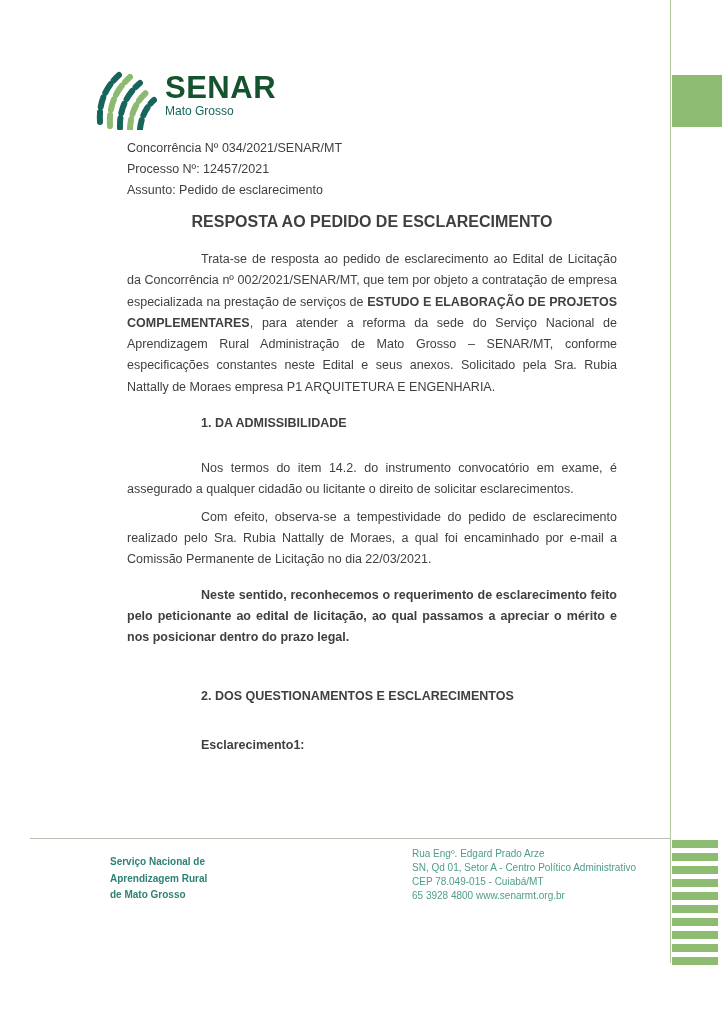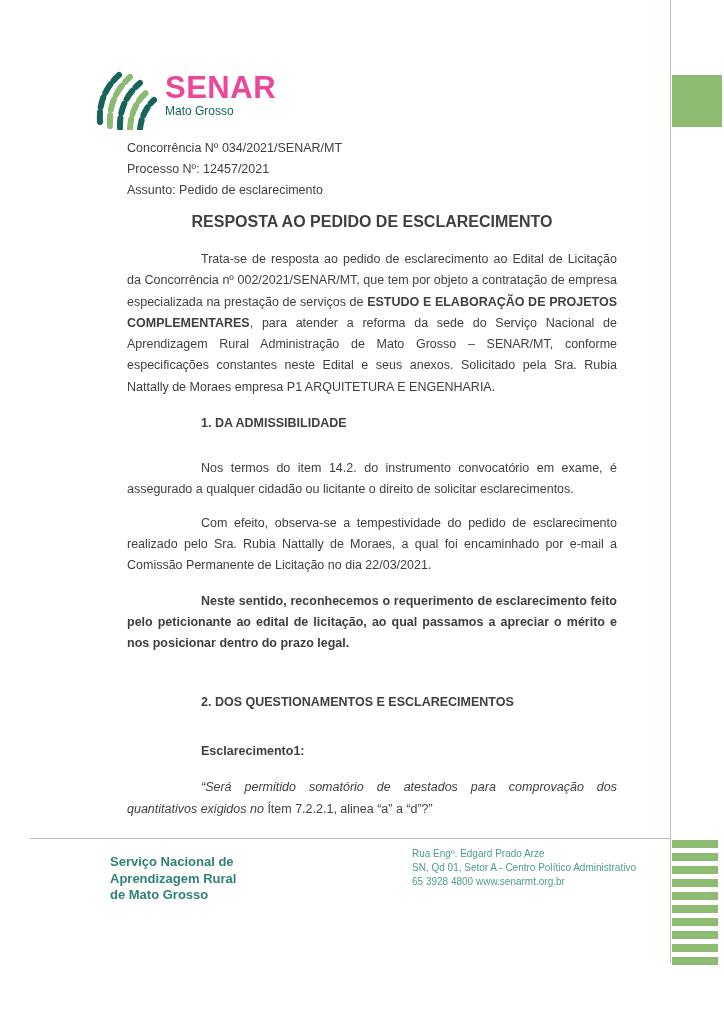--- a/index.html
+++ b/index.html
@@ -13,38 +13,38 @@
   }
   
   .vline{position:absolute;left:670px;top:0;width:1px;height:963px;background:#b3cba2;}
   .green-square{position:absolute;left:672px;top:75px;width:50px;height:52px;background:#8dbb72;}
   .stripes{position:absolute;left:672px;top:840px;width:46px;display:flex;flex-direction:column;gap:5px;}
   .stripes .stripe{height:8px;background:#8dbb72;}
   
   .logo{position:absolute;left:95px;top:70px;display:flex;align-items:flex-start;}
   .logo-mark{width:62px;height:60px;}
   .logo-text{margin-left:8px;padding-top:2px;line-height:1;}
-  .brand{font-size:31px;font-weight:bold;color:#ec4899;letter-spacing:0.5px;}
+  .brand{font-size:31px;font-weight:bold;color:#14532d;letter-spacing:0.5px;}
   .region{font-size:12px;color:#17655a;margin-top:2px;}
   
   .content{position:absolute;left:127px;top:138px;width:490px;font-size:12.5px;line-height:21px;}
   .meta p{margin:0;}
   .doc-title{margin:10px 0 0 0;text-align:center;font-weight:bold;font-size:16px;}
   .para{margin:17px 0 0 0;text-align:justify;text-indent:74px;line-height:21.3px;}
   .para.nogap{margin-top:14px;font-weight:bold;}
   .heading{margin:15px 0 0 0;padding-left:74px;font-weight:bold;}
   .heading.h2{margin-top:38px;}
   .esclarecimento{margin:28px 0 0 0;padding-left:74px;font-weight:bold;}
   .quote{margin:15px 0 0 0;text-align:justify;text-indent:74px;line-height:21.3px;}
   .quote .it{font-style:italic;}
   .resposta{margin:14px 0 0 0;padding-left:74px;font-weight:bold;}
   b{font-weight:bold;}
   
   .footer-divider{position:absolute;left:30px;top:838px;width:640px;height:1px;background:#b9beb3;}
-  .footer-org{position:absolute;left:110px;top:854px;font-size:13px;line-height:16.5px;font-weight:bold;color:#2f8273;}
+  .footer-org{position:absolute;left:110px;top:854px;font-size:10px;line-height:16.5px;font-weight:bold;color:#2f8273;}
   .footer-org p{margin:0;}
   .footer-address{position:absolute;left:412px;top:847px;font-size:10px;line-height:14px;color:#4f9c8c;}
   .footer-address p{margin:0;}
 </style>
 </head>
 <body>
 
 <div class="page">
 
   <div class="vline"></div>
@@ -85,40 +85,40 @@
     </div>
 
     <p class="doc-title">RESPOSTA AO PEDIDO DE ESCLARECIMENTO</p>
 
     <p class="para"><span>Trata-se de resposta ao pedido de esclarecimento ao Edital de Licitação da Concorrência nº 002/2021/SENAR/MT, que tem por objeto a contratação de empresa especializada na prestação de serviços de </span><b>ESTUDO E ELABORAÇÃO DE PROJETOS COMPLEMENTARES</b><span>, para atender a reforma da sede do Serviço Nacional de Aprendizagem Rural Administração de Mato Grosso – SENAR/MT, conforme especificações constantes neste Edital e seus anexos. Solicitado pela Sra. Rubia Nattally de Moraes empresa P1 ARQUITETURA E ENGENHARIA.</span></p>
 
     <p class="heading">1. DA ADMISSIBILIDADE</p>
 
     <p class="para" style="margin-top:24px">Nos termos do item 14.2. do instrumento convocatório em exame, é assegurado a qualquer cidadão ou licitante o direito de solicitar esclarecimentos.</p>
 
-    <p class="para" style="margin-top:12px">Com efeito, observa-se a tempestividade do pedido de esclarecimento realizado pelo Sra. Rubia Nattally de Moraes, a qual foi encaminhado por e-mail a Comissão Permanente de Licitação no dia 22/03/2021.</p>
+    <p class="para" style="margin-top:6px">Com efeito, observa-se a tempestividade do pedido de esclarecimento realizado pelo Sra. Rubia Nattally de Moraes, a qual foi encaminhado por e-mail a Comissão Permanente de Licitação no dia 22/03/2021.</p>
 
     <p class="para nogap">Neste sentido, reconhecemos o requerimento de esclarecimento feito pelo peticionante ao edital de licitação, ao qual passamos a apreciar o mérito e nos posicionar dentro do prazo legal.</p>
 
     <p class="heading h2">2. DOS QUESTIONAMENTOS E ESCLARECIMENTOS</p>
 
     <p class="esclarecimento">Esclarecimento1:</p>
 
-    <p class="quote"><span class="it">“Será permitido somatório de atestados para comprovação dos quantitativos exigidos no</span><span> Ítem 7.2.2.1, alinea “a” a “d”?”</span></p>
 
 
   </div>
 
   <div class="footer-divider"></div>
 
   <div class="footer-org">
     <p>Serviço Nacional de</p>
     <p>Aprendizagem Rural</p>
     <p>de Mato Grosso</p>
   </div>
 
   <div class="footer-address">
     <p>Rua Engº. Edgard Prado Arze</p>
     <p>SN, Qd 01, Setor A - Centro Político Administrativo</p>
+    <p>CEP 78.049-015 - Cuiabá/MT</p>
     <p>65 3928 4800   www.senarmt.org.br</p>
   </div>
 
 </div>
 
 </body></html>

